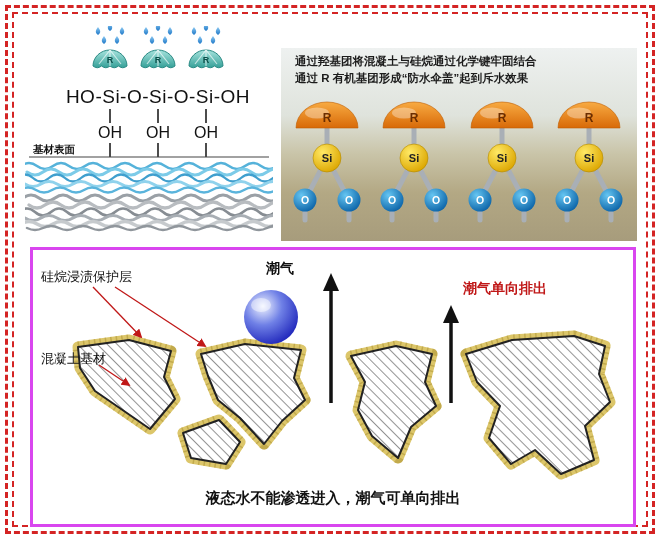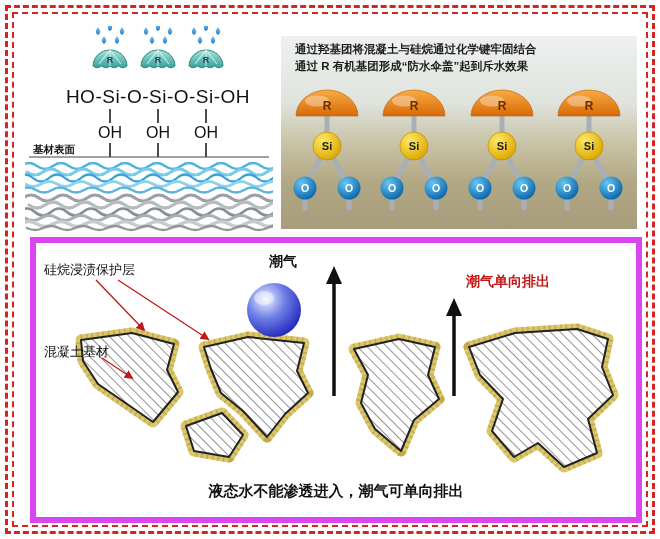--- a/index.html
+++ b/index.html
@@ -2,22 +2,22 @@
 <html><head>
 <meta charset="utf-8">
 <style>
   html,body{margin:0;padding:0;}
   .page{position:relative;width:660px;height:539px;background:#ffffff;overflow:hidden;
         font-family:"Liberation Sans","DejaVu Sans",sans-serif;}
   .frame-outer{position:absolute;inset:5px;border:3px dashed #d42424;pointer-events:none;}
   .frame-inner{position:absolute;inset:12px;border:2px dashed #d42424;pointer-events:none;}
   .panel{position:absolute;}
   .panel-tl{left:25px;top:26px;width:248px;height:206px;background:#fff;}
-  .panel-tr{left:281px;top:24px;width:356px;height:217px;}
-  .panel-bottom{left:30px;top:237px;width:600px;height:274px;background:#fff;border:6px solid #d946ef;}
+  .panel-tr{left:281px;top:36px;width:356px;height:217px;}
+  .panel-bottom{left:30px;top:247px;width:600px;height:274px;background:#fff;border:3px solid #d946ef;}
   svg{display:block;width:100%;height:100%;}
   svg text{font-family:"Liberation Sans","DejaVu Sans",sans-serif;}
 </style>
 </head>
 <body>
 
 <div class="page">
   <div class="frame-outer"></div>
   <div class="frame-inner"></div>
 

